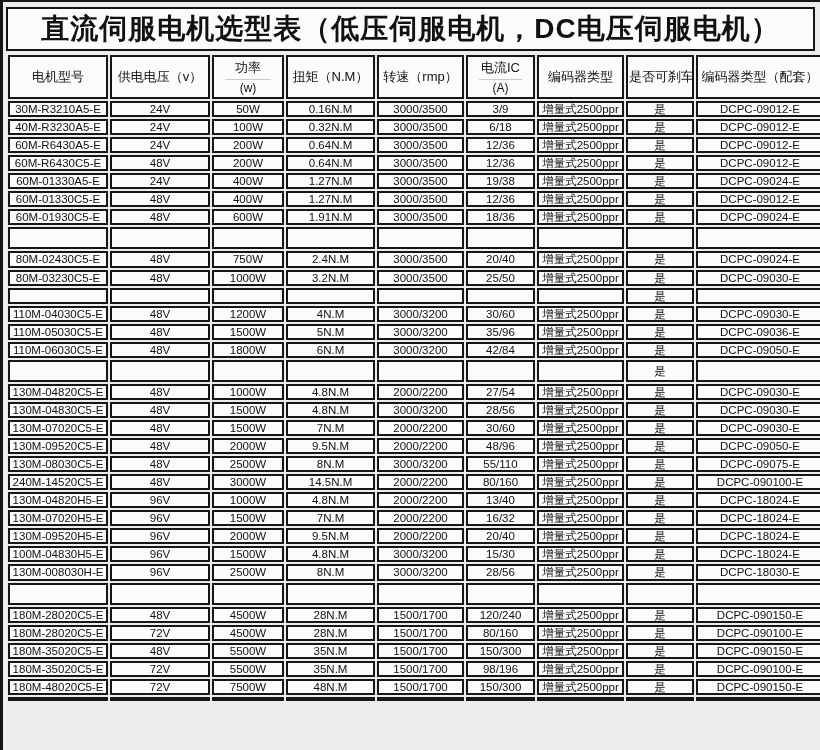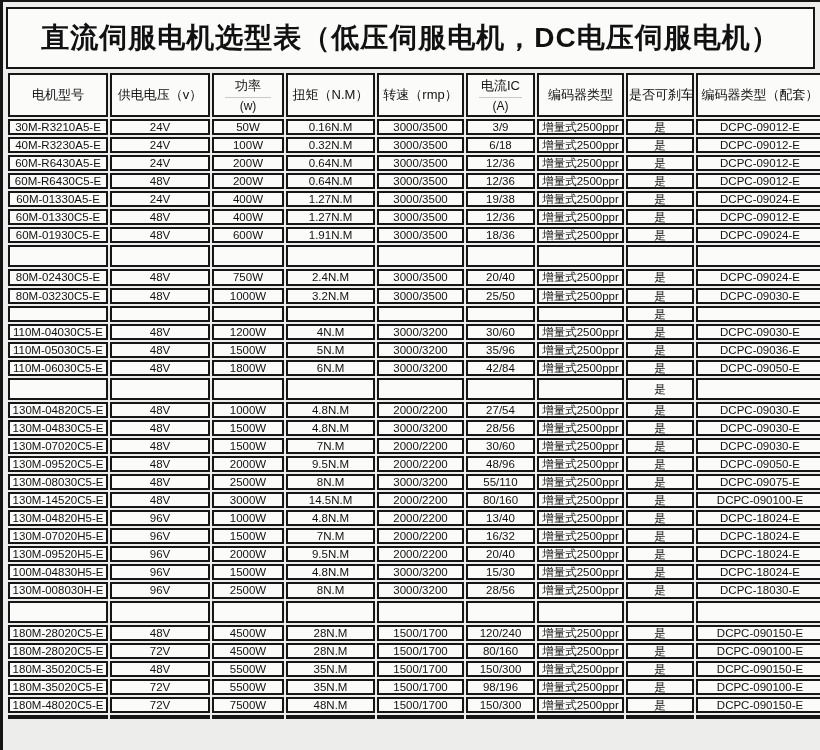--- a/index.html
+++ b/index.html
@@ -10,21 +10,21 @@
     border-left: 3px solid #151515;
     border-top: 2px solid #151515;
     overflow: hidden;
     font-family: "Liberation Sans", "DejaVu Sans", sans-serif;
     color: #111;
   }
   .wrap { padding: 5px 5px 0 3px; }
   .title-box {
     border: 2px solid #151515;
     background: #fbfbfa;
-    height: 62px;
+    height: 44px;
     display: flex; align-items: center; justify-content: center;
     font-size: 28px; font-weight: 700; letter-spacing: 1px;
     margin-bottom: 2px;
   }
   table.spec {
     width: 100%;
     table-layout: fixed;
     border-collapse: separate;
     border-spacing: 2px;
   }
@@ -327,21 +327,21 @@
           <td>48V</td>
           <td>2500W</td>
           <td>8N.M</td>
           <td>3000/3200</td>
           <td>55/110</td>
           <td>增量式2500ppr</td>
           <td>是</td>
           <td>DCPC-09075-E</td>
         </tr>
         <tr data-rowtype="data">
-          <td>130M-14520C5-E</td>
+          <td>240M-14520C5-E</td>
           <td>48V</td>
           <td>3000W</td>
           <td>14.5N.M</td>
           <td>2000/2200</td>
           <td>80/160</td>
           <td>增量式2500ppr</td>
           <td>是</td>
           <td>DCPC-090100-E</td>
         </tr>
         <tr data-rowtype="data">

